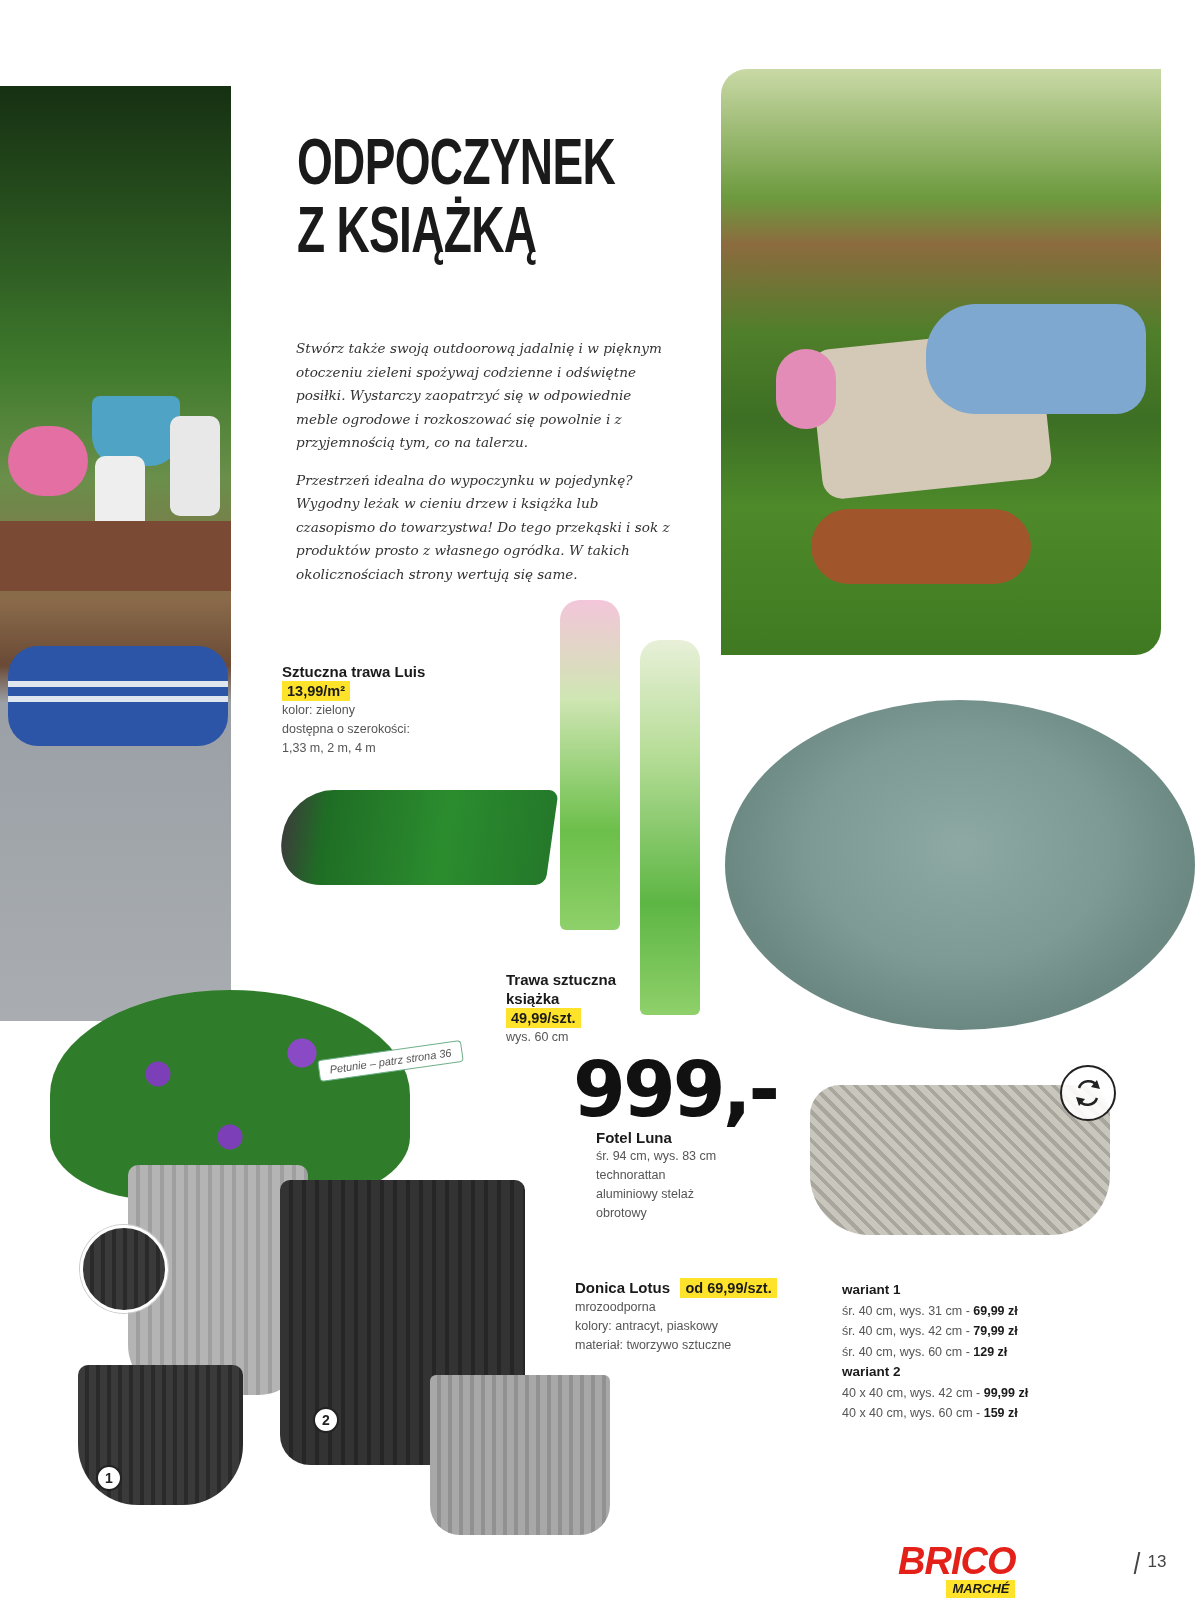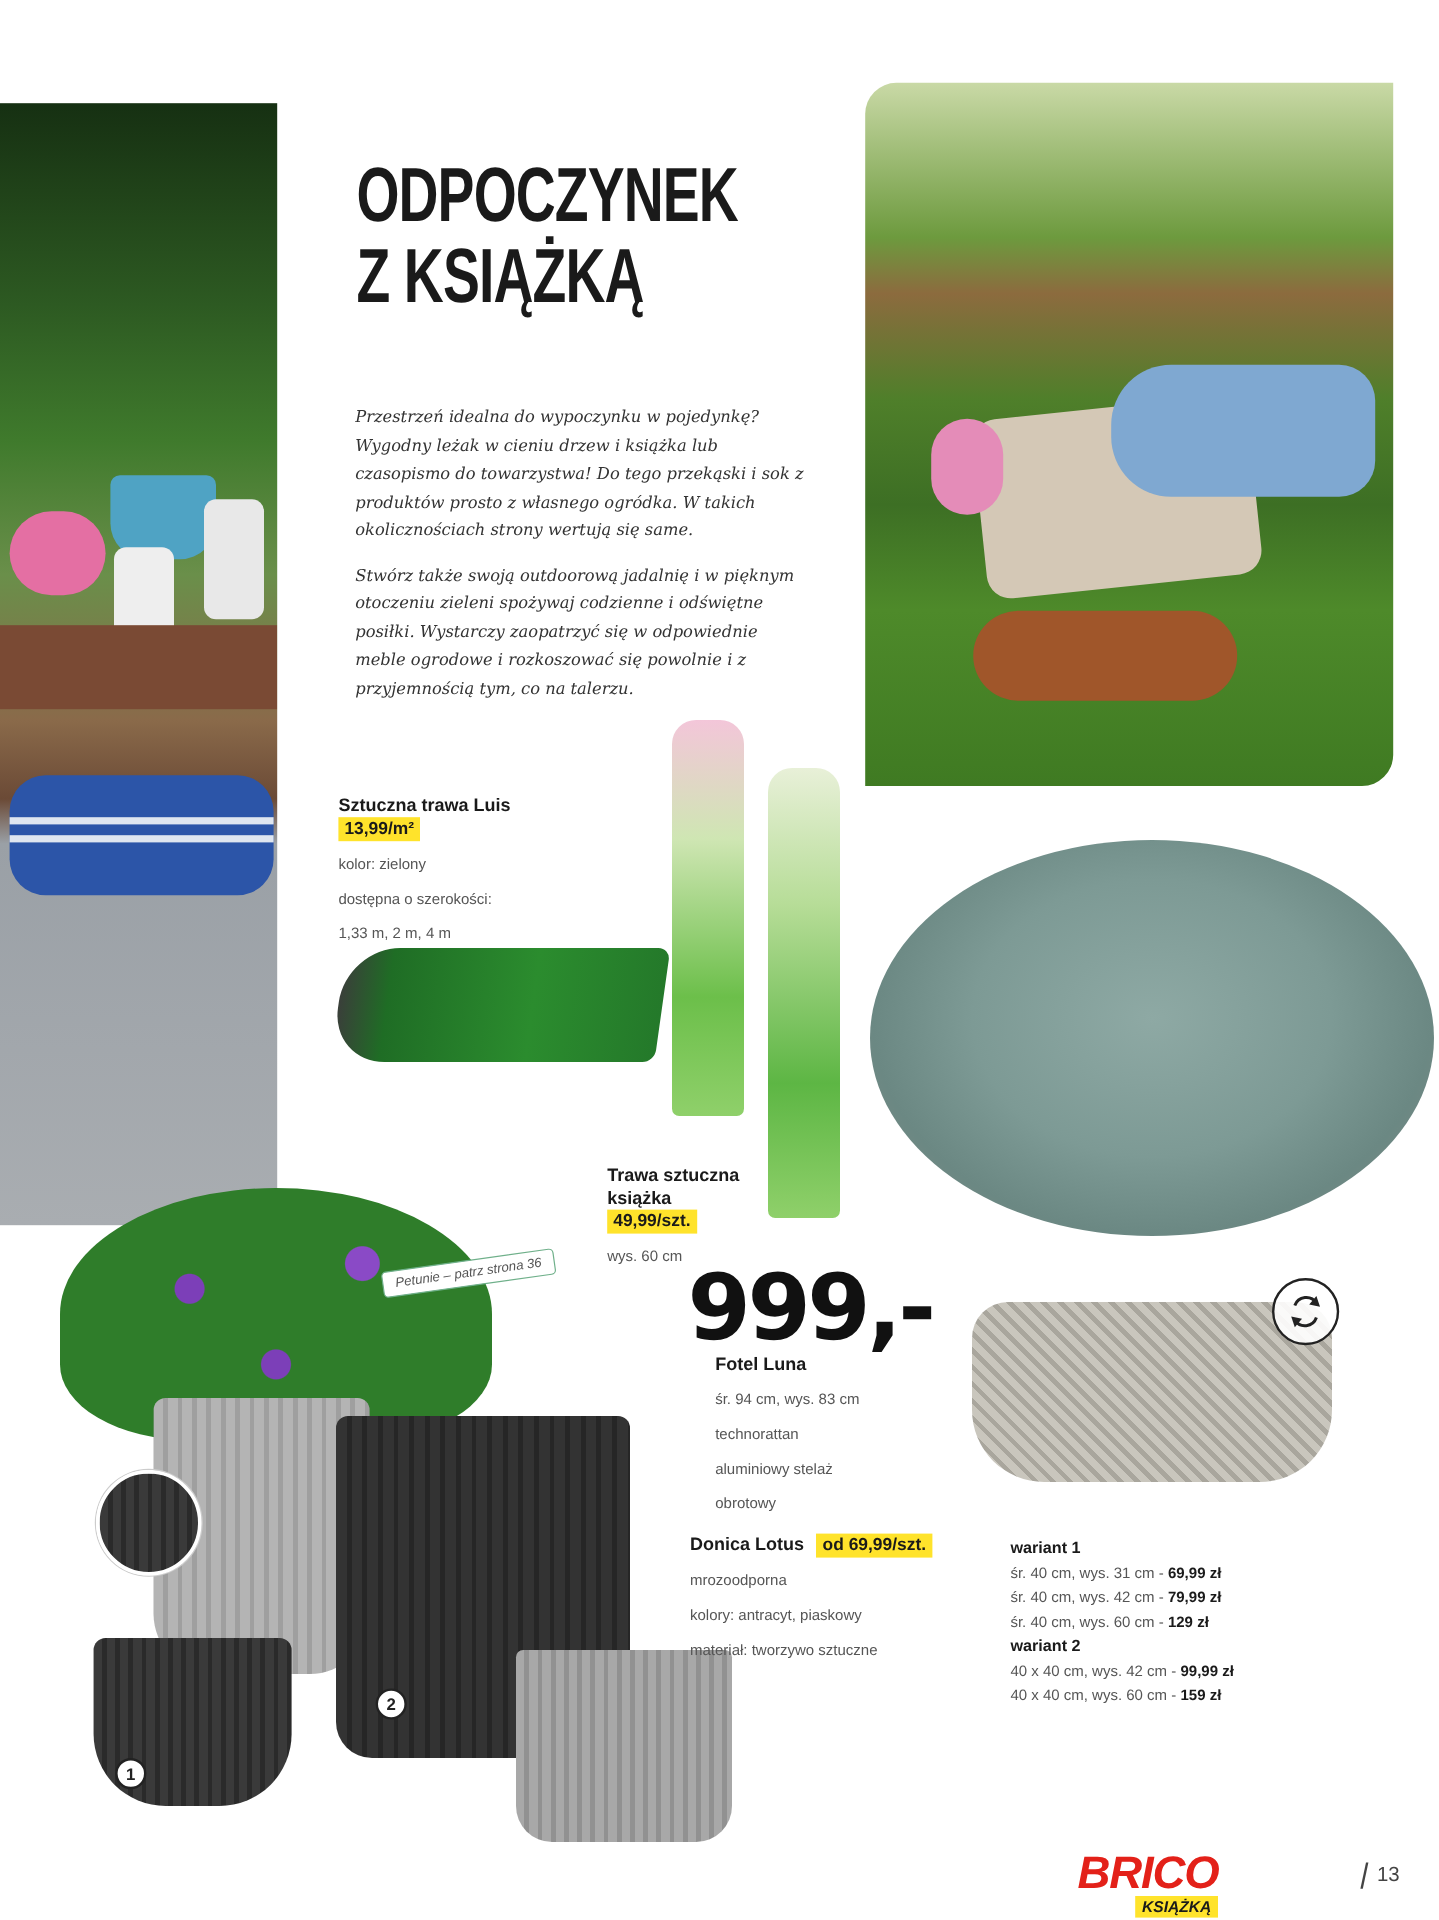--- a/index.html
+++ b/index.html
@@ -9,21 +9,21 @@
   .photo-left{left:0;top:86px;width:231px;height:935px;overflow:hidden;
     background:linear-gradient(180deg,#163012 0%,#2d5a22 18%,#3f7a2c 30%,#6a8f4a 42%,#8a6a4a 55%,#6b4a36 62%,#9aa0a6 66%,#a9adb1 100%);}
   .photo-left .pot{position:absolute;border-radius:10px;}
   .photo-right{left:721px;top:69px;width:440px;height:586px;border-radius:26px 0 26px 0;overflow:hidden;
     background:linear-gradient(180deg,#c9d9a6 0%,#6d9a3e 22%,#8c6b3e 30%,#4f7f2a 45%,#3d6f24 60%,#4e8a2a 75%,#3f7a22 100%);}
   .title{left:297px;top:128px;font-family:"Liberation Sans",sans-serif;font-weight:700;font-size:64px;line-height:68px;letter-spacing:-1px;color:#1a1a1a;transform:scaleX(0.72);transform-origin:left top;}
   .intro{left:296px;top:337px;width:380px;font-family:"DejaVu Serif",serif;font-style:italic;font-size:13.6px;line-height:23.5px;color:#333;}
   .intro p{margin:0 0 14px 0;}
   .prod-name{font-weight:700;font-size:15px;color:#1a1a1a;line-height:19px;}
   .price-tag{display:inline-block;background:#ffe32b;font-weight:700;font-size:14.5px;color:#1a1a1a;padding:1px 5px;line-height:18px;}
-  .desc{font-size:12.5px;color:#555;line-height:19px;margin-top:10px;}
+  .desc{font-size:12.5px;color:#555;line-height:19px;}
   .big-price{left:573px;top:1050px;font-weight:900;font-size:76px;letter-spacing:-3px;color:#111;line-height:80px;font-family:"DejaVu Sans",sans-serif;}
   .variants{left:842px;top:1280px;font-size:12.5px;color:#555;line-height:20.5px;}
   .variants .vh{font-weight:700;color:#1a1a1a;font-size:13.5px;}
   .variants b{color:#1a1a1a;}
   .logo{left:898px;top:1542px;display:flex;align-items:flex-end;flex-direction:column;}
   .logo .brico{font-family:"Liberation Sans",sans-serif;font-weight:900;font-style:italic;font-size:38px;color:#e32119;letter-spacing:-1px;line-height:38px;}
   .logo .marche{background:#ffe32b;font-weight:900;font-style:italic;font-size:13px;color:#1a1a1a;padding:2px 6px;margin-left:-2px;line-height:14px;}
   .page-num{left:1136px;top:1552px;font-size:17px;color:#444;}
   .page-num .slash{display:inline-block;width:1.5px;height:22px;background:#444;transform:skewX(-12deg);margin-right:10px;vertical-align:middle;}
   .note{left:318px;top:1050px;border:1.5px solid #6fb08a;border-radius:4px;padding:4px 10px;font-size:11px;font-style:italic;color:#555;transform:rotate(-8deg);background:#fff;}
@@ -44,22 +44,22 @@
     <div style="position:absolute;left:0;top:50px;width:100%;height:6px;background:#dfe6f0;"></div>
   </div>
 </div>
 
 <div class="abs title">
   <div>ODPOCZYNEK</div>
   <div>Z KSIĄŻKĄ</div>
 </div>
 
 <div class="abs intro">
+  <p>Stwórz także swoją outdoorową jadalnię i w pięknym otoczeniu zieleni spożywaj codzienne i odświętne posiłki. Wystarczy zaopatrzyć się w odpowiednie meble ogrodowe i rozkoszować się powolnie i z przyjemnością tym, co na talerzu.</p>
   <p>Przestrzeń idealna do wypoczynku w pojedynkę? Wygodny leżak w cieniu drzew i książka lub czasopismo do towarzystwa! Do tego przekąski i sok z produktów prosto z własnego ogródka. W takich okolicznościach strony wertują się same.</p>
-  <p>Stwórz także swoją outdoorową jadalnię i w pięknym otoczeniu zieleni spożywaj codzienne i odświętne posiłki. Wystarczy zaopatrzyć się w odpowiednie meble ogrodowe i rozkoszować się powolnie i z przyjemnością tym, co na talerzu.</p>
 </div>
 
 <div class="abs photo-right">
   <div style="position:absolute;left:95px;top:270px;width:230px;height:150px;background:#d4c8b6;border-radius:20px;transform:rotate(-6deg);"></div>
   <div style="position:absolute;left:205px;top:235px;width:220px;height:110px;background:#7fa8d1;border-radius:50px 30px 30px 50px;"></div>
   <div style="position:absolute;left:90px;top:440px;width:220px;height:75px;background:#a0562a;border-radius:40px;"></div>
   <div style="position:absolute;left:55px;top:280px;width:60px;height:80px;background:#e48cb8;border-radius:30px;"></div>
 </div>
 
 <div class="abs" style="left:282px;top:662px;">
@@ -129,17 +129,17 @@
   <div><span>śr. 40 cm, wys. 31 cm - </span><b>69,99 zł</b></div>
   <div><span>śr. 40 cm, wys. 42 cm - </span><b>79,99 zł</b></div>
   <div><span>śr. 40 cm, wys. 60 cm - </span><b>129 zł</b></div>
   <div class="vh">wariant 2</div>
   <div><span>40 x 40 cm, wys. 42 cm - </span><b>99,99 zł</b></div>
   <div><span>40 x 40 cm, wys. 60 cm - </span><b>159 zł</b></div>
 </div>
 
 <div class="abs logo">
   <span class="brico">BRICO</span>
-  <span class="marche">KSIĄŻKĄ</span>
+  <span class="marche">MARCHÉ</span>
 </div>
 <div class="abs page-num">
   <span class="slash"></span><span>13</span>
 </div>
 
 </body></html>

